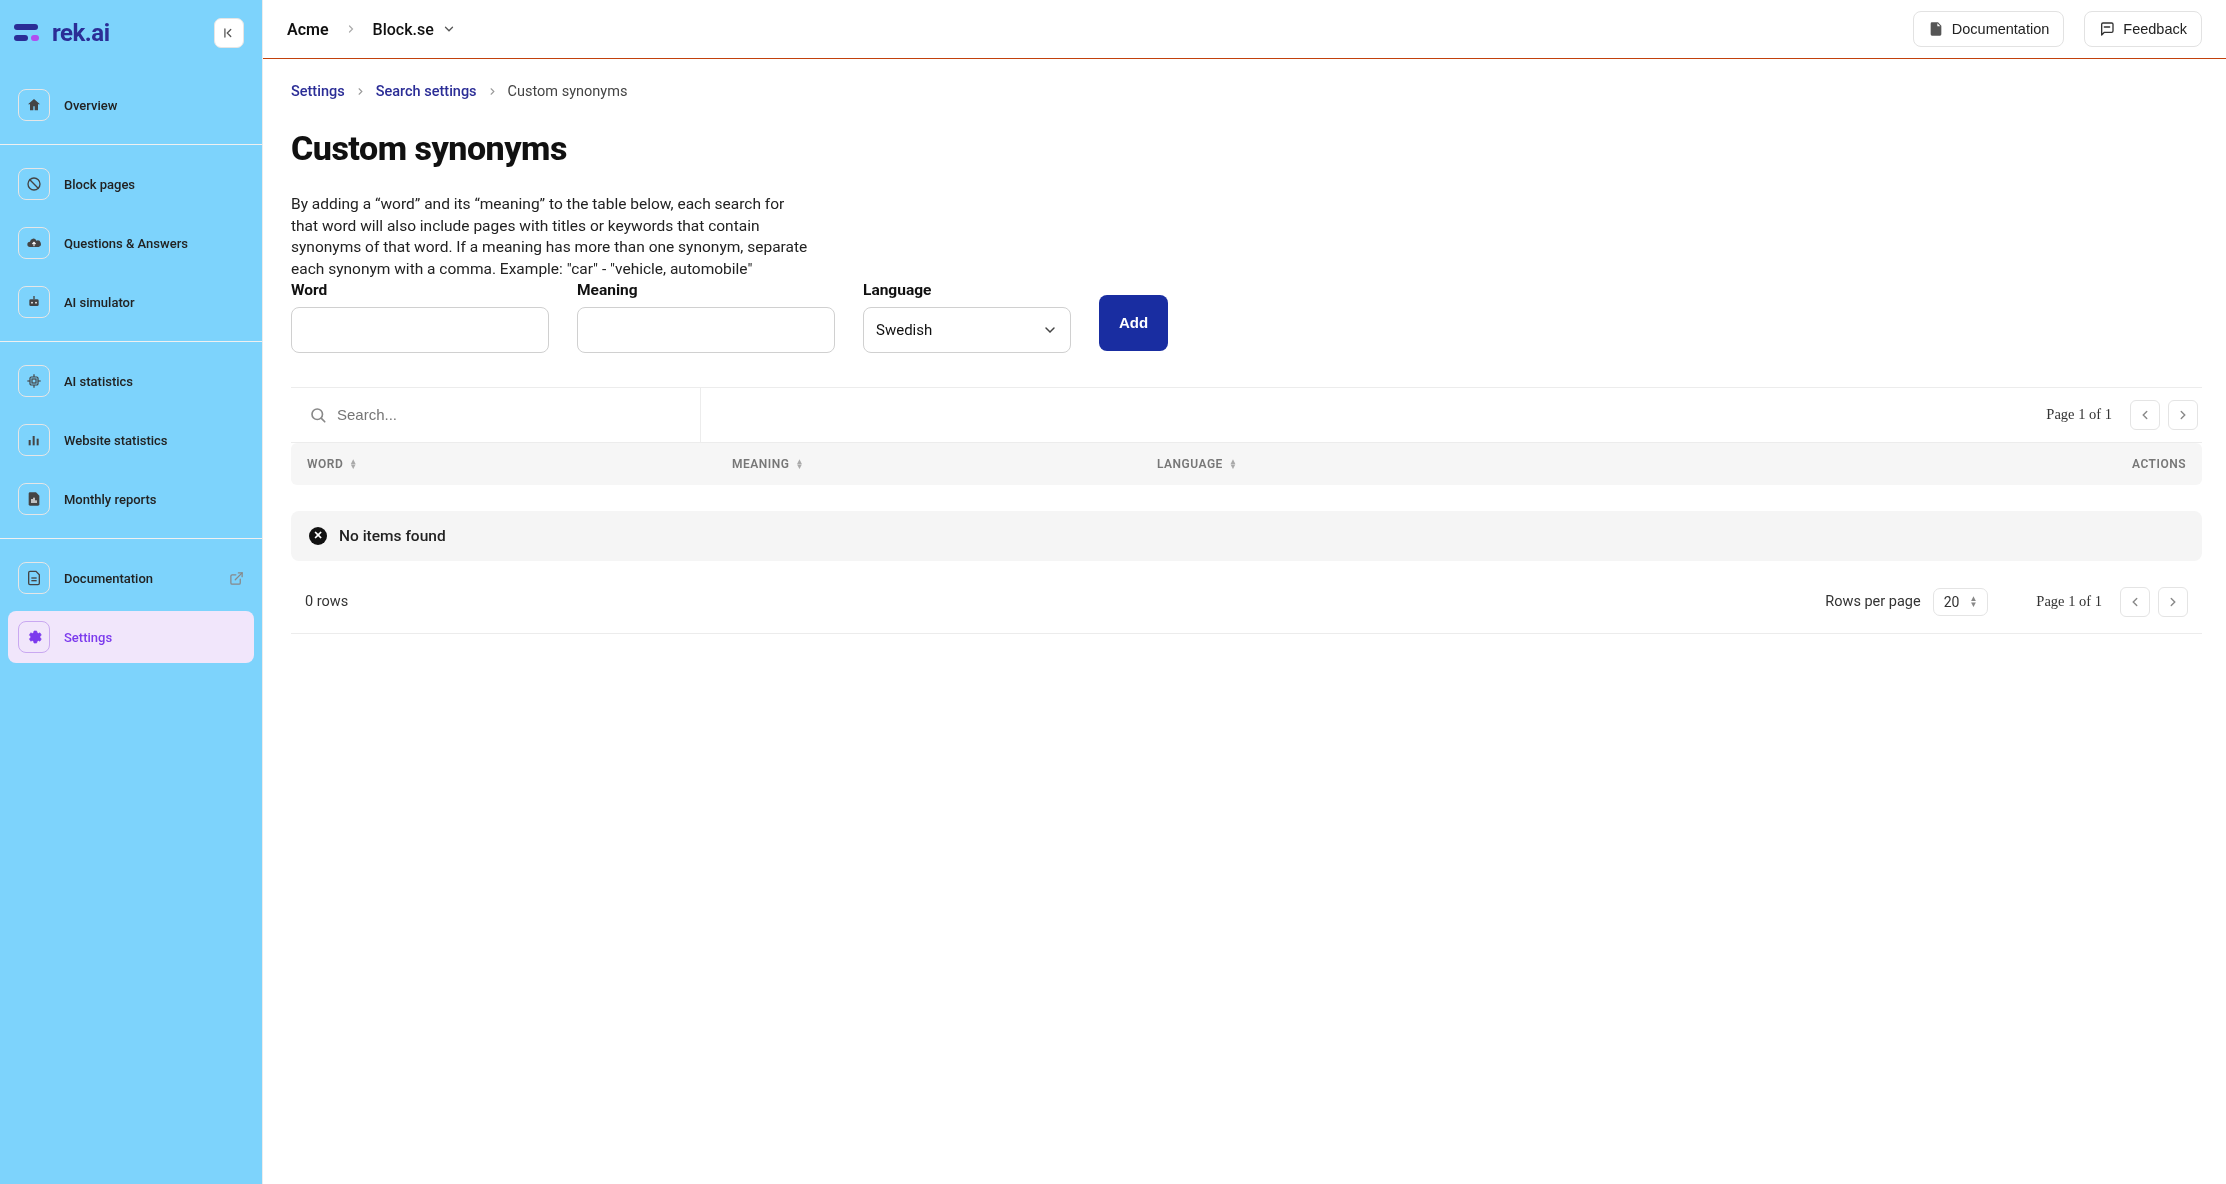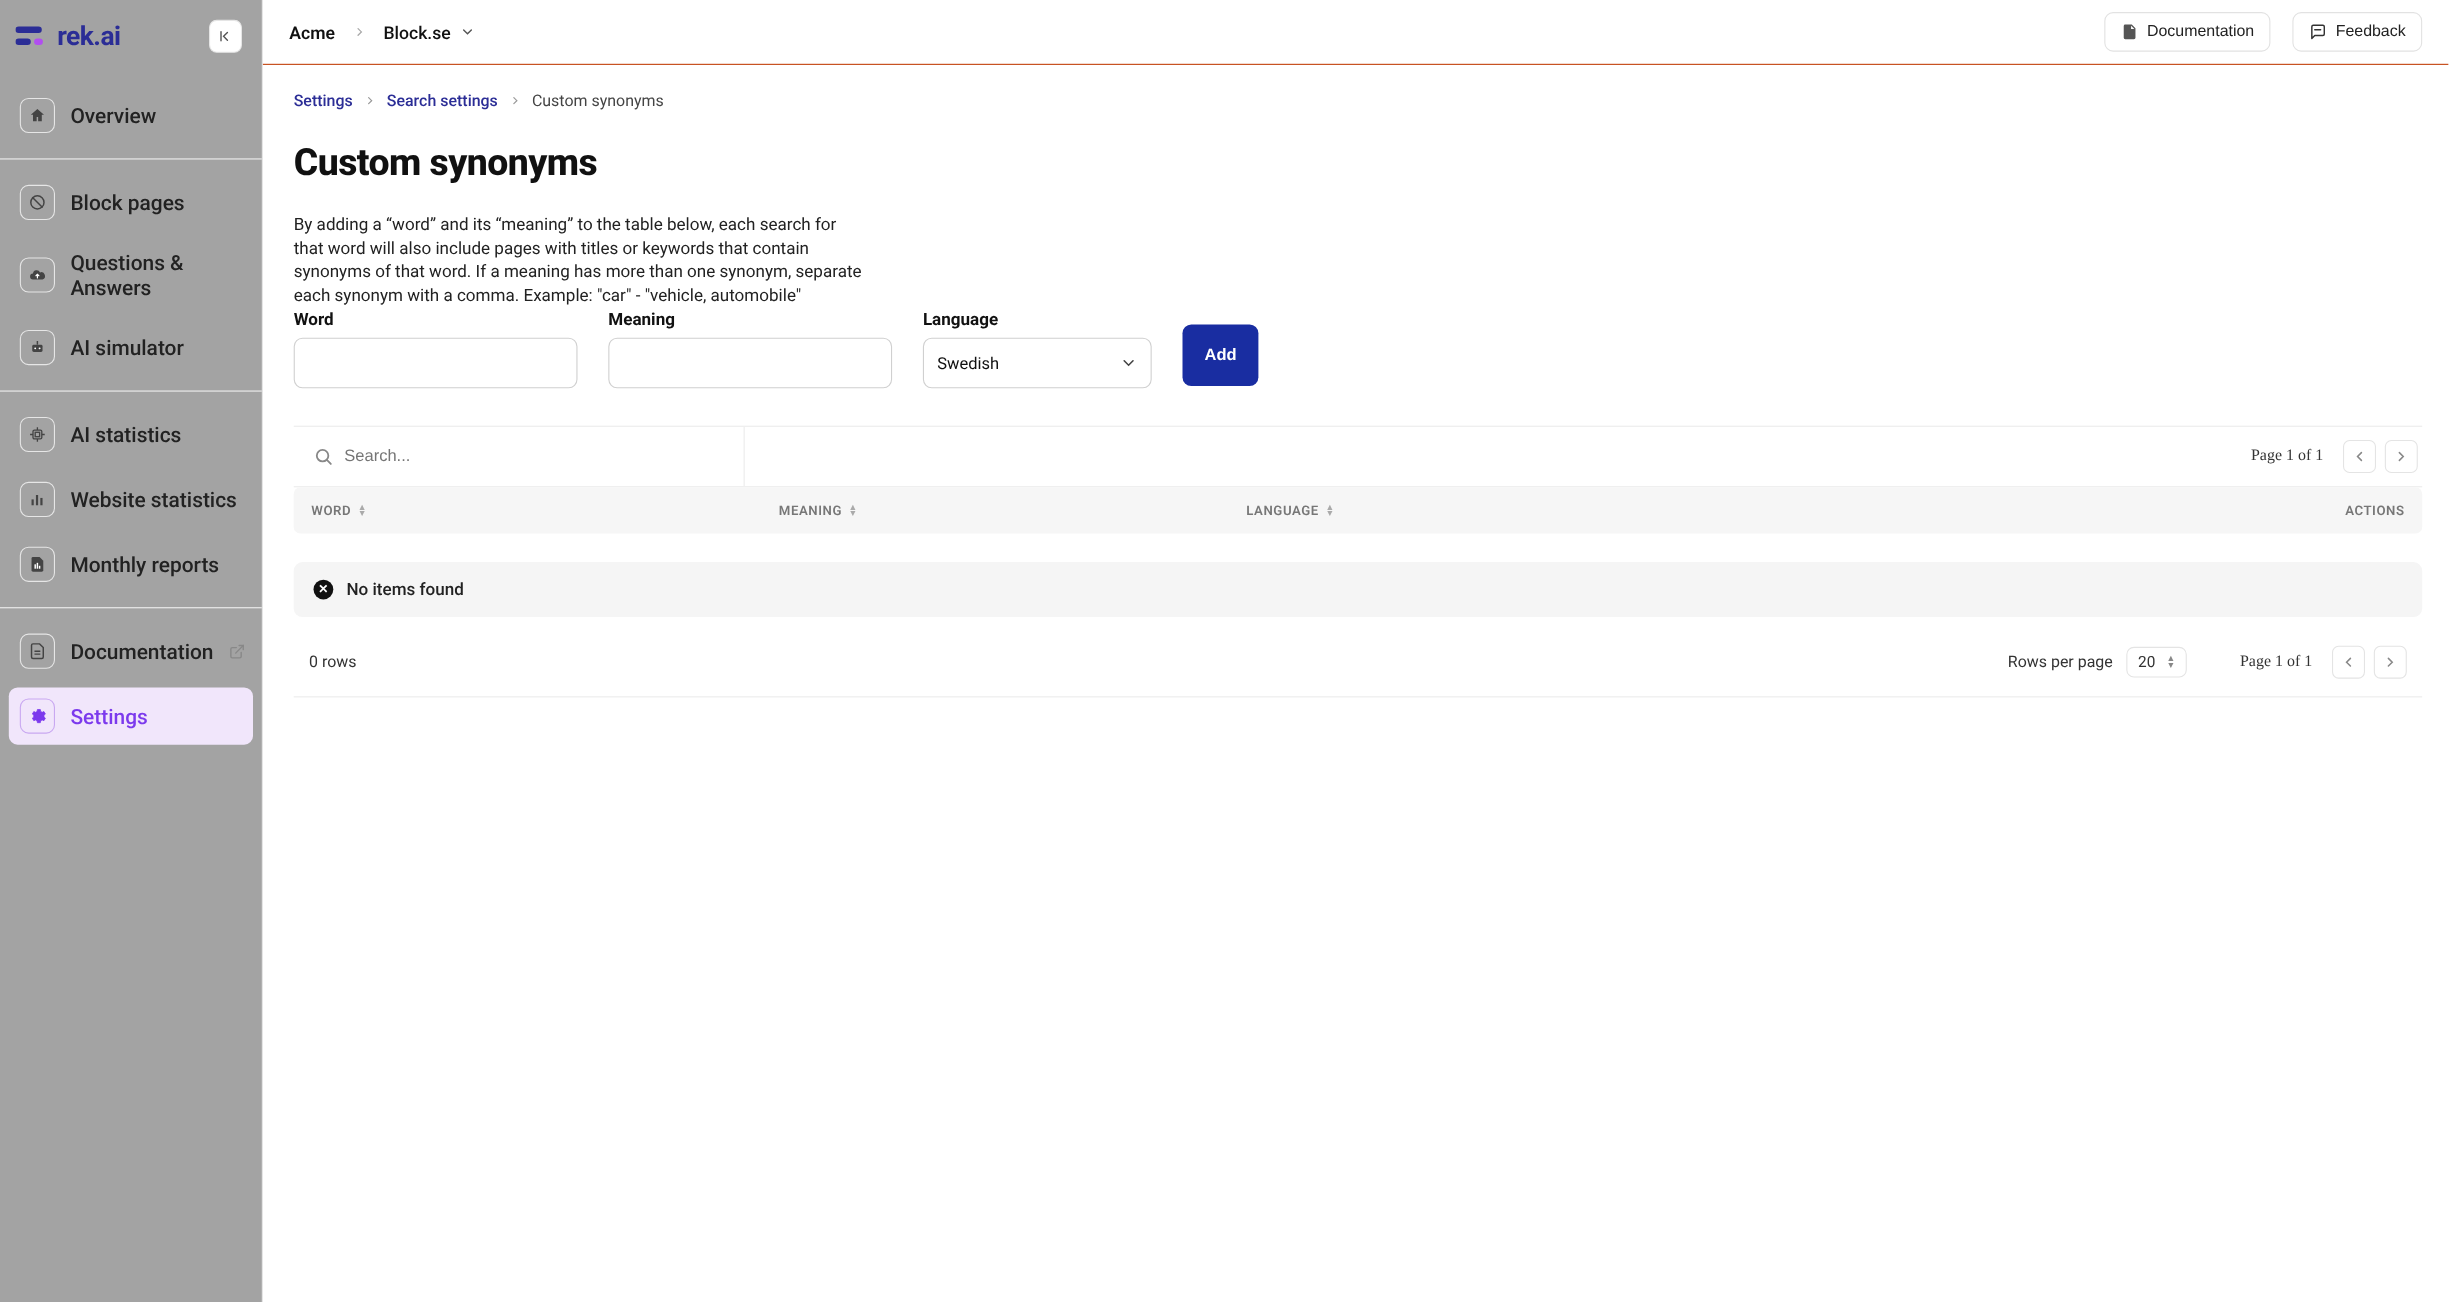--- a/index.html
+++ b/index.html
@@ -6,23 +6,23 @@
   body {
     font-family: -apple-system, BlinkMacSystemFont, "Segoe UI", Roboto, Helvetica, Arial, sans-serif;
     color: #111;
     background: #fff;
     font-size: 14px;
   }
   .app { display: flex; min-height: 100vh; }
 
   
   .sidebar {
-    width: 239px;
+    width: 263px;
     border-right: 1px solid #ececec;
-    background: #a3a3a3;
+    background: #7dd3fc;
     flex-shrink: 0;
   }
   .sidebar-header {
     display: flex;
     align-items: center;
     justify-content: space-between;
     padding: 18px 18px 18px 14px;
   }
   .logo { display: flex; align-items: center; gap: 8px; }
   .logo-text {
@@ -45,21 +45,21 @@
     border-bottom: 1px solid #f0f0f0;
   }
   .nav-group:last-child { border-bottom: none; }
   .nav-item {
     display: flex;
     align-items: center;
     gap: 14px;
     padding: 10px 10px;
     border-radius: 8px;
     color: #222;
-    font-size: 19px;
+    font-size: 13px;
     font-weight: 500;
     cursor: pointer;
     margin: 7px 0;
     position: relative;
   }
   .nav-item.active {
     background: #f1e6fb;
     color: #7c3aed;
   }
   .nav-item.active .nav-icon-box { border-color: #c9a8f1; }

